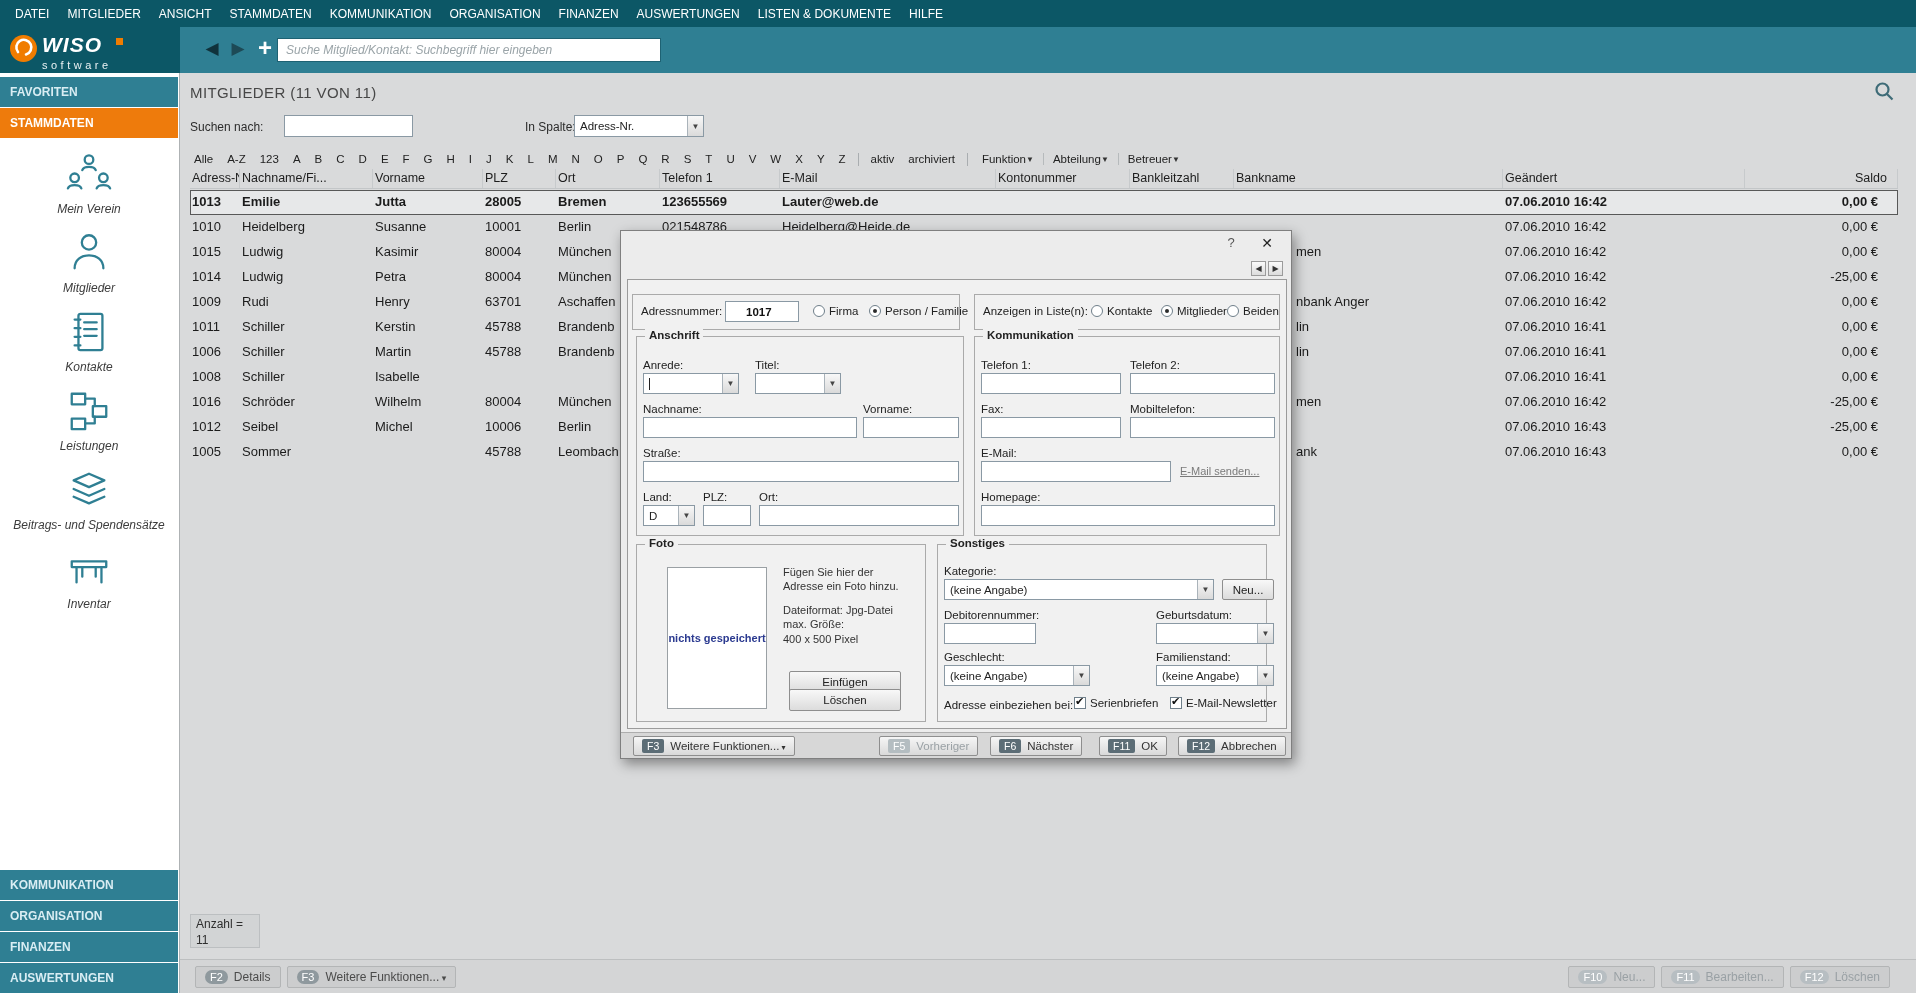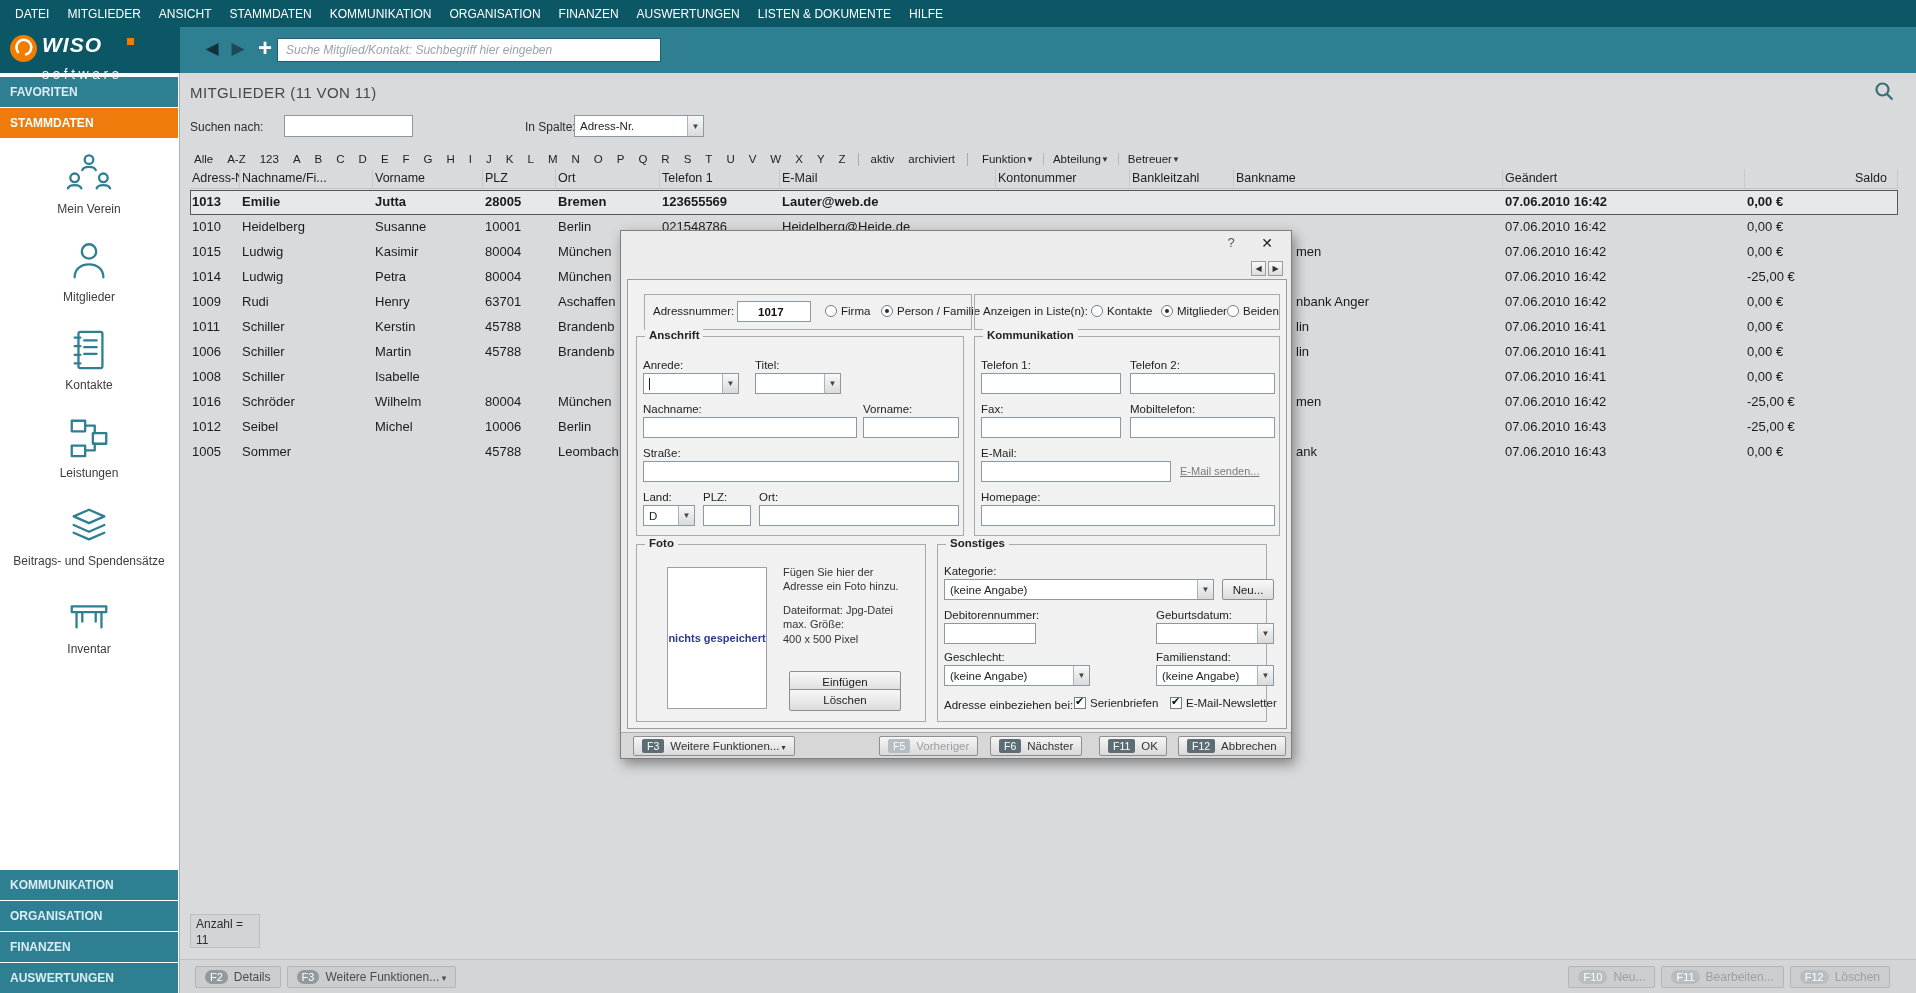--- a/index.html
+++ b/index.html
@@ -11,35 +11,35 @@
   .menubar { position:absolute; left:0; top:0; width:1916px; height:27px; background:#0c5766; display:flex; align-items:center; padding-left:6px; z-index:5; }
   .mitem { color:#ffffff; font-size:12px; padding:0 9px; white-space:nowrap; cursor:default; }
 
   
   .logo-area { position:absolute; left:0; top:27px; width:180px; height:46px; background:#0c5766; z-index:5; }
   .logo { position:absolute; left:10px; top:8px; display:flex; align-items:flex-start; }
   .logo-circle { width:27px; height:27px; border-radius:50%; background:#f07c00; }
   .logo-circle svg { width:27px; height:27px; display:block; }
   .logo-col { margin-left:5px; }
   .logo-text { color:#fff; font-weight:bold; font-style:italic; font-size:21px; line-height:20px; letter-spacing:1px; }
-  .logo-sub { color:#e9f1f3; font-size:14px; letter-spacing:3.5px; margin-top:11px; }
+  .logo-sub { color:#e9f1f3; font-size:11px; letter-spacing:3.5px; margin-top:4px; }
   .logo-dot { width:7px; height:7px; background:#f07c00; margin-left:4px; margin-top:3px; }
   .toolbar { position:absolute; left:180px; top:27px; width:1736px; height:46px; background:#2f7f93; z-index:5; }
   .nav-back { position:absolute; left:22px; top:12px; width:20px; height:20px; color:#10323b; font-size:17px; line-height:20px; text-align:center; cursor:pointer; }
   .nav-fwd  { position:absolute; left:48px; top:12px; width:20px; height:20px; color:#1d4a56; font-size:17px; line-height:20px; text-align:center; cursor:pointer; }
   .add-btn  { position:absolute; left:74px; top:8px; width:22px; height:26px; color:#ffffff; font-size:24px; font-weight:bold; line-height:26px; text-align:center; cursor:pointer; }
   .global-search { position:absolute; left:97px; top:11px; width:384px; height:24px; border:1px solid #1e6273; background:#fff; font-family:inherit; font-style:italic; font-size:12px; color:#444; padding:0 8px; }
   .global-search::placeholder { color:#9aa4a8; font-style:italic; }
 
   
   .sidebar { position:absolute; left:0; top:73px; width:180px; height:920px; background:#ffffff; border-right:1px solid #aeb2b4; z-index:4; }
   .side-top { position:absolute; top:4px; left:0; right:1px; }
   .side-section { height:30px; display:flex; align-items:center; padding-left:10px; font-size:12px; font-weight:bold; color:#d9edf3; background:#2f7f93; margin-bottom:1px; cursor:pointer; }
   .side-section.active { background:#ee7b0c; color:#ffffff; }
-  .side-items { position:absolute; top:78px; left:0; right:1px; display:flex; flex-direction:column; align-items:center; gap:22px; }
+  .side-items { position:absolute; top:78px; left:0; right:1px; display:flex; flex-direction:column; align-items:center; gap:13px;font-style:italic; }
   .side-item { display:flex; flex-direction:column; align-items:center; width:160px; cursor:pointer; }
   .side-item .icon { width:46px; height:46px; }
   .side-item .icon svg { width:46px; height:46px; display:block; stroke:#2f7f93; fill:none; stroke-width:2.4; stroke-linecap:round; stroke-linejoin:round; }
   .side-item .lbl { margin-top:5px; font-size:12px; color:#3c3c3c; text-align:center; line-height:1.25; }
   .side-bottom { position:absolute; bottom:0; left:0; right:1px; }
   .side-bottom .side-section { margin-bottom:0; margin-top:1px; }
 
   
   .content { position:absolute; left:181px; top:73px; width:1735px; height:886px; background:#d9dadb; }
   .page-title { position:absolute; left:9px; top:11px; font-size:15px; color:#474747; letter-spacing:.4px; }
@@ -62,21 +62,21 @@
   .fd-item:last-child { border-right:none; }
   .fd-arrow { font-size:8px; color:#333; }
 
   .cols { display:grid; grid-template-columns:50px 133px 110px 73px 104px 120px 216px 134px 104px 269px 242px 153px; }
   .thead { position:absolute; left:9px; top:96px; width:1708px; height:20px; border-bottom:1px solid #c3c6c8; }
   .th { font-size:12.5px; color:#1d1d1d; padding:2px 2px 0 2px; border-right:1px solid #c7cacc; white-space:nowrap; overflow:hidden; }
   .th.right { text-align:right; padding-right:10px; }
   .tbody { position:absolute; left:9px; top:117px; width:1708px; }
   .trow { height:25px; cursor:pointer; }
   .trow .c { font-size:13px; color:#1b1b1b; padding:4px 2px 0 2px; white-space:nowrap; overflow:hidden; }
-  .trow .c-saldo { padding-right:8px; }
+  .trow .c-saldo { text-align:right; padding-right:20px; }
   .trow .c-bank { padding-left:62px; }
   .trow.selected { background:#e7e8e9; outline:1px solid #585858; outline-offset:-1px; font-weight:bold; }
   .statusbox { position:absolute; left:9px; top:841px; width:70px; height:34px; background:#d2d4d5; border:1px solid #bcbfc1; font-size:12px; color:#2e2e2e; padding:2px 5px; line-height:1.3; }
 
   
   .bottombar { position:absolute; left:180px; top:959px; width:1736px; height:34px; background:#d4d5d6; border-top:1px solid #bdbfc0; display:flex; align-items:center; padding:0 26px 0 15px; z-index:4; }
   .bargroup { display:flex; gap:6px; }
   .bargroup.right { margin-left:auto; }
   .bbtn { display:flex; align-items:center; gap:6px; height:22px; padding:0 9px; background:#cccdce; border:1px solid #b3b5b6; border-radius:2px; font-family:inherit; font-size:12px; color:#4b4b4b; cursor:pointer; }
   .bbtn .fkey { background:#8f999e; color:#fff; font-size:11px; padding:1px 5px; border-radius:7px; }
@@ -539,21 +539,21 @@
     <span class="dlg-help">?</span>
     <span class="dlg-close">✕</span>
 
     <div class="tab-scroll" style="position:absolute; right:8px; top:30px;">
       <span class="tsb">◀</span>
       <span class="tsb">▶</span>
     </div>
 
     <div class="dlg-page">
 
-      <div class="group" style="left:16px; top:14px; width:328px; height:36px;">
+      <div class="group" style="left:4px; top:14px; width:328px; height:36px;">
         <span class="dlbl" style="left:8px; top:10px;">Adressnummer:</span>
         <input class="tbox bold" style="left: 92px; top: 6px; width: 74px;" value="1017">
         <div>
 
         <span class="radio-opt ptype" style="position: absolute; left: 180px; top: 10px;">
               <span class="dot"></span>
               <span>Firma</span>
             </span>
             <span class="radio-opt ptype selected" style="position: absolute; left: 236px; top: 10px;">
               <span class="dot"></span>

